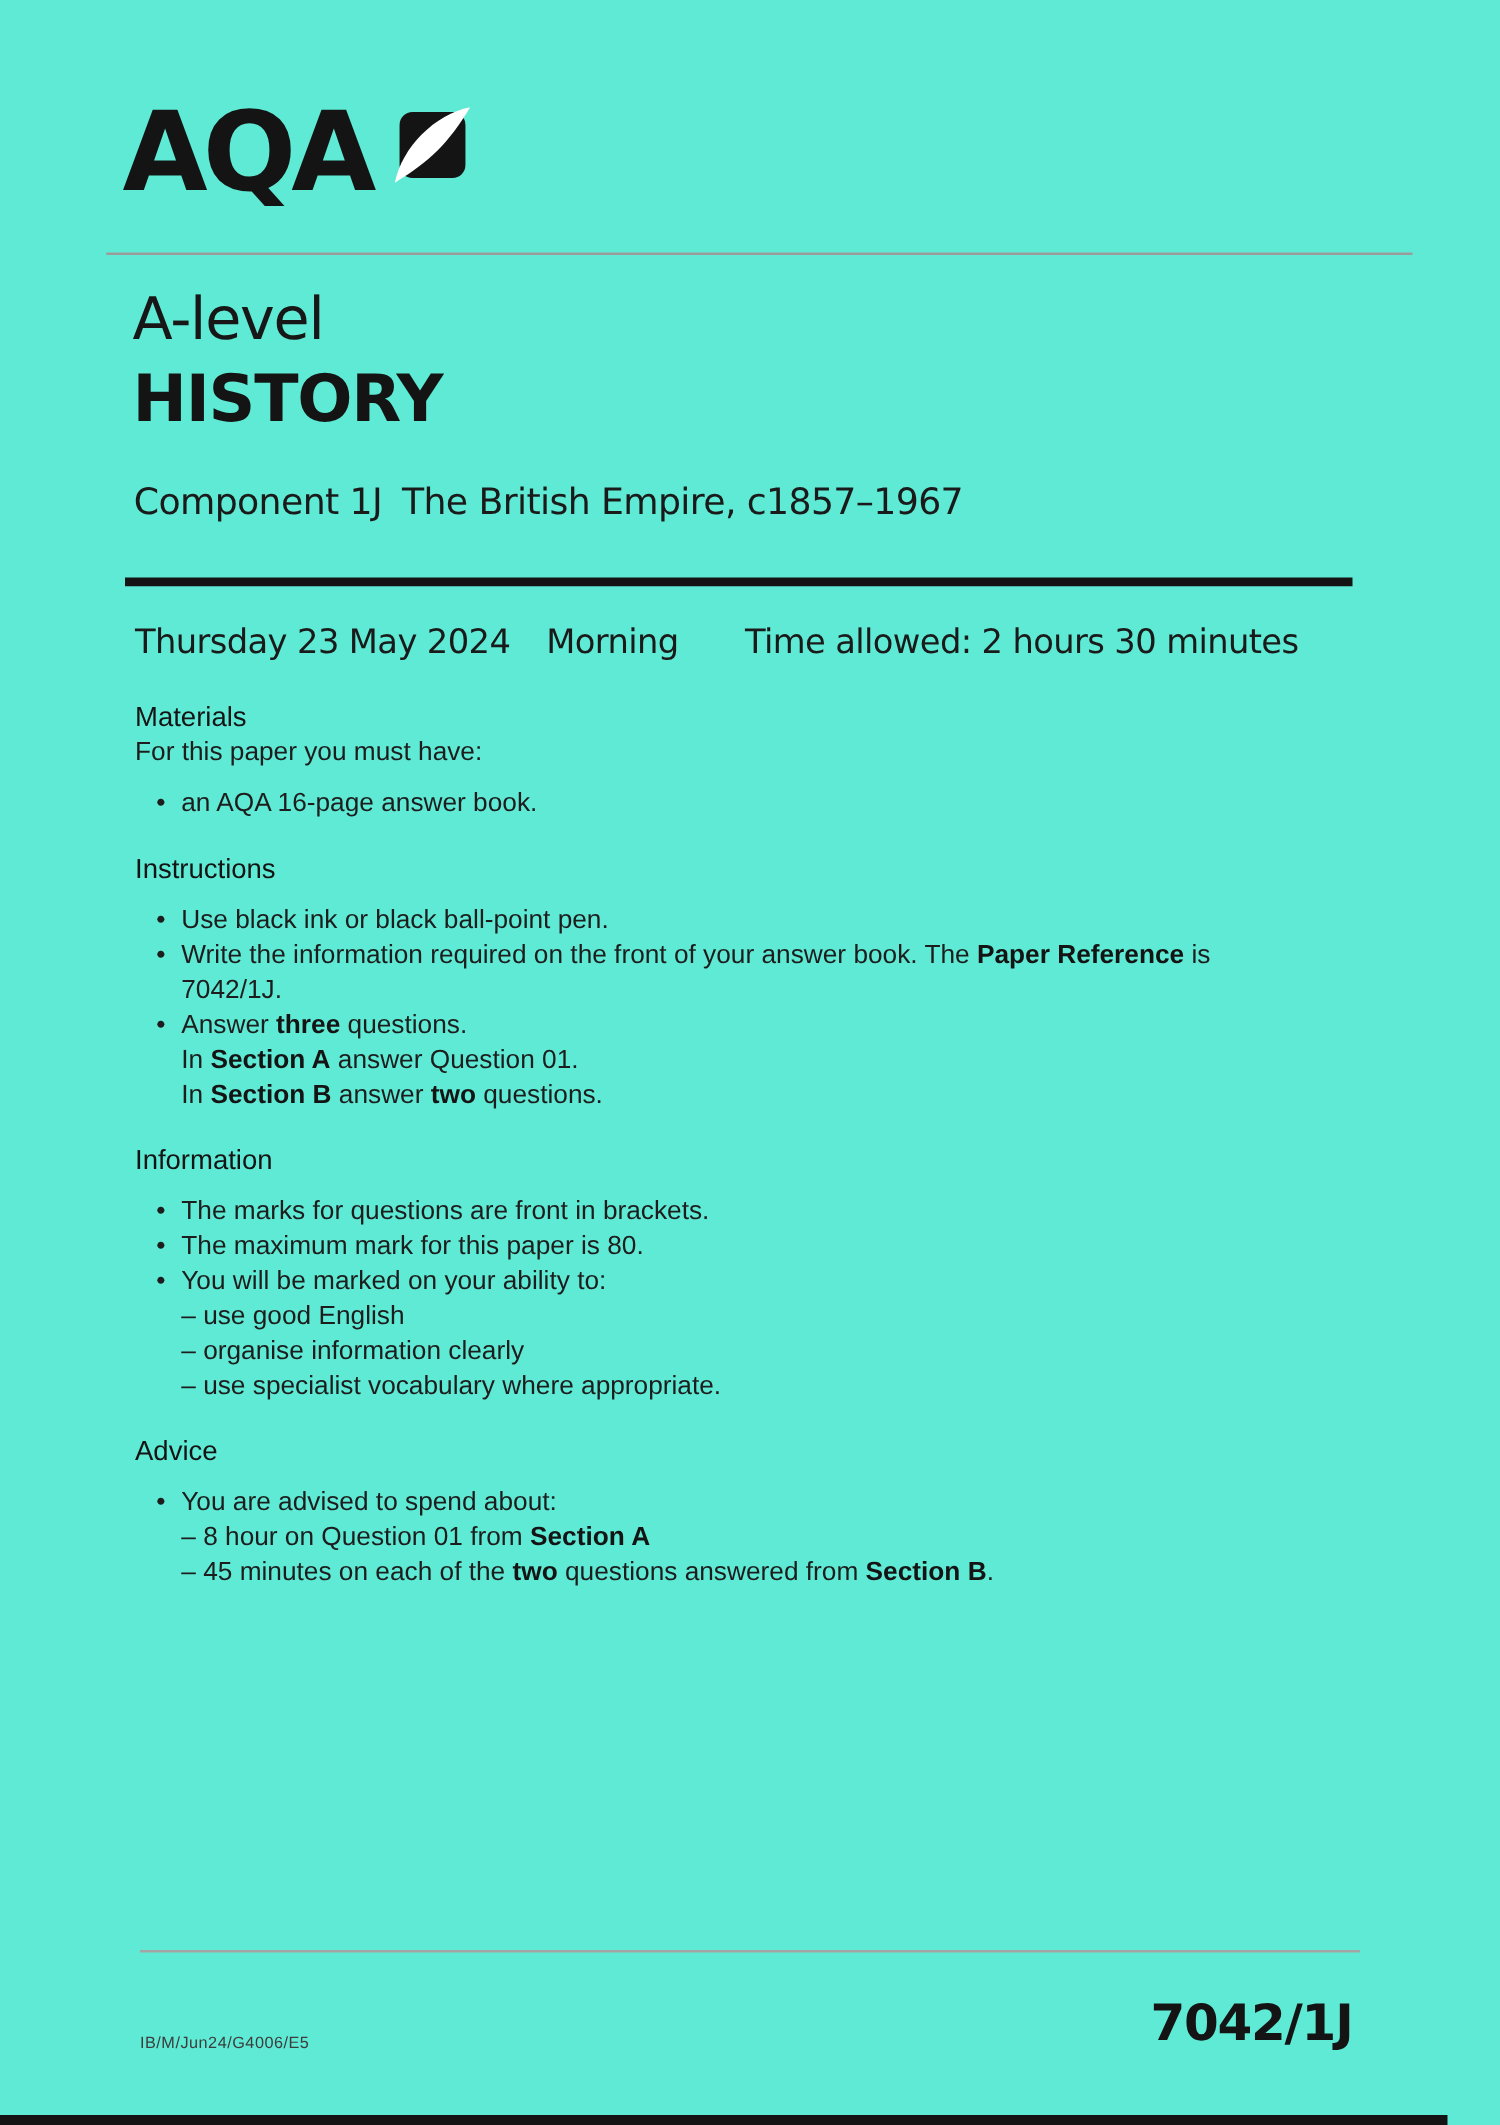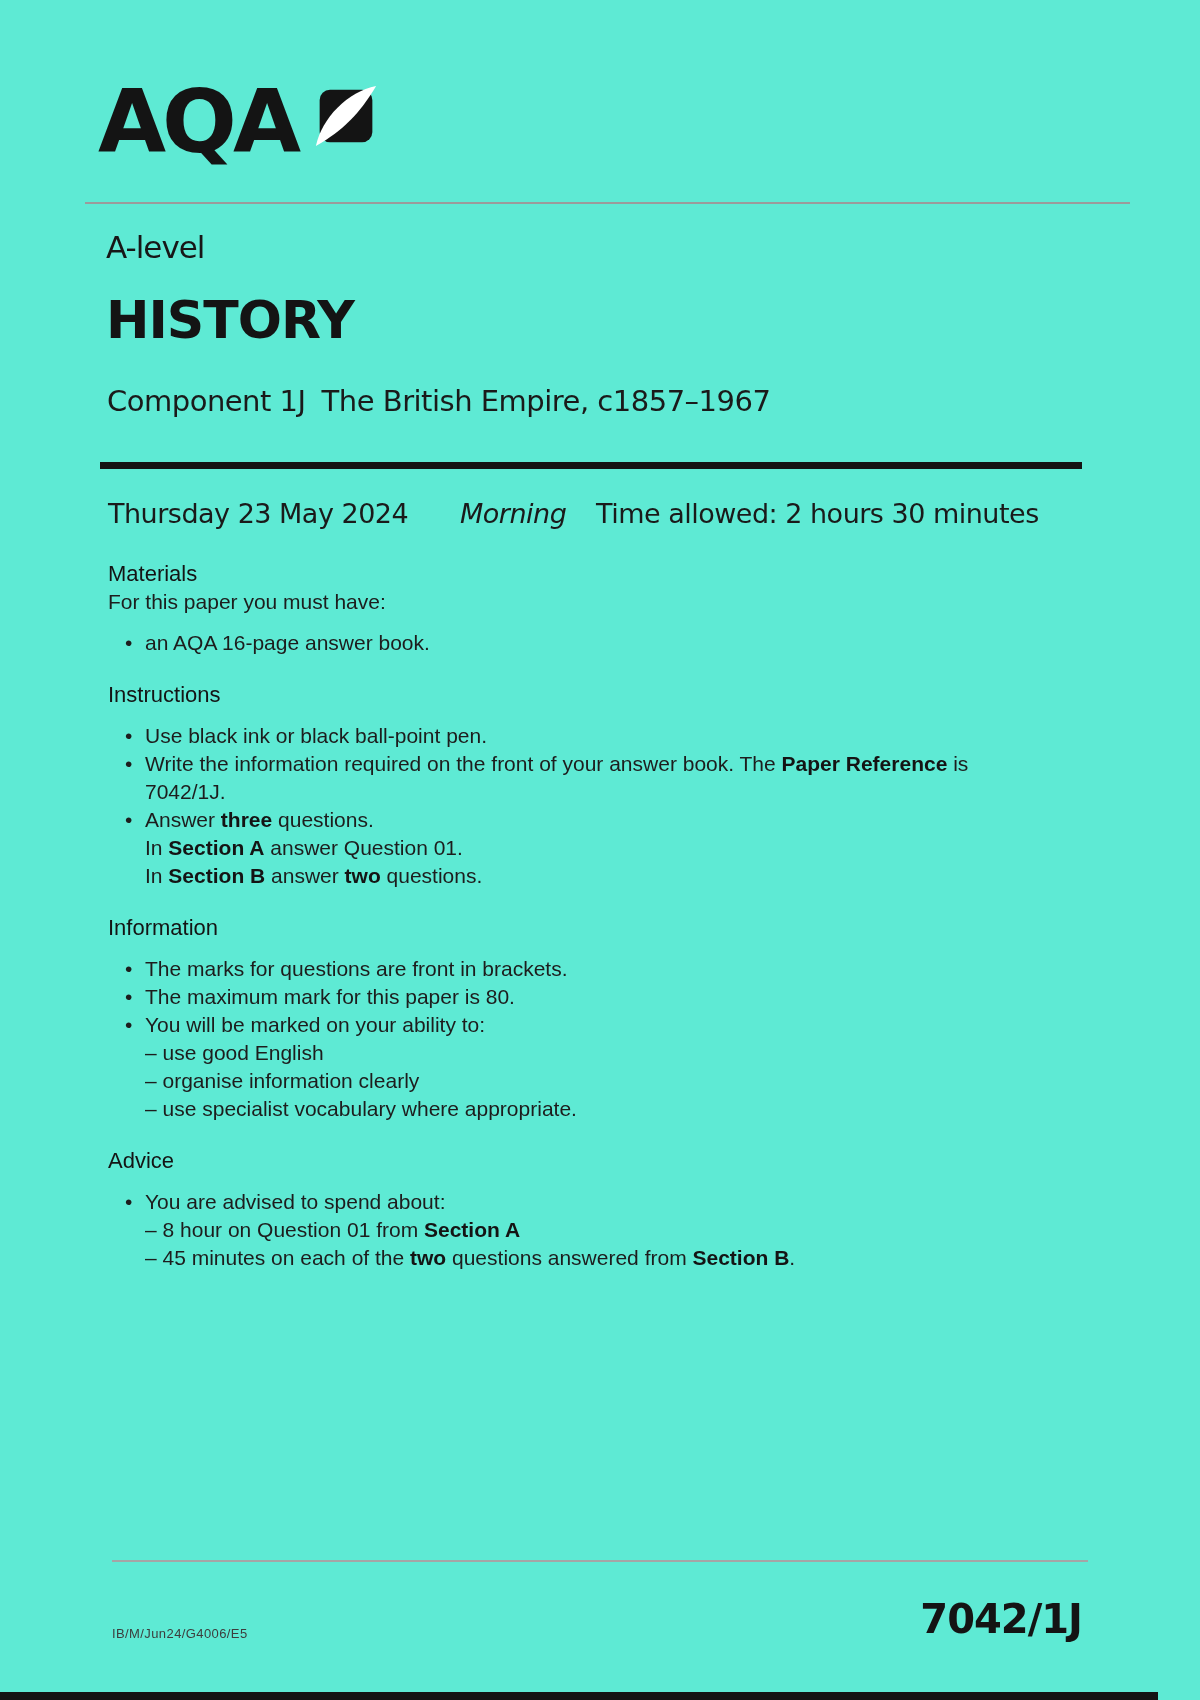--- a/index.html
+++ b/index.html
@@ -20,42 +20,42 @@
   }
   .brand-icon{position:absolute;left:314px;top:84px;width:64px;height:64px;}
   .rule-thin-top{
     position:absolute;left:85px;top:202px;width:1045px;height:2px;
     background:#9b9b9b;
   }
   
   .qualification{
     position:absolute;left:106px;top:230px;
     font-family:"DejaVu Sans", sans-serif;
-    font-size:31px;line-height:1.1;color:#171717;letter-spacing:-1px;
+    font-size:47px;line-height:1.1;color:#171717;letter-spacing:-1px;
   }
   .subject{
     position:absolute;left:106px;top:292px;
     font-family:"DejaVu Sans", sans-serif;
     font-weight:bold;font-size:52px;line-height:1.1;color:#141414;letter-spacing:-1px;
   }
   .component{
     position:absolute;left:107px;top:384px;
     font-family:"DejaVu Sans", sans-serif;
     font-size:29px;color:#1a1a1a;letter-spacing:-0.5px;
   }
   .component .gap{display:inline-block;width:16px;}
   .rule-thick{
     position:absolute;left:100px;top:462px;width:982px;height:7px;
     background:#141414;
   }
   
   .exam-info{position:absolute;top:498px;left:0;width:1200px;height:36px;
     font-family:"DejaVu Sans", sans-serif;font-size:27px;color:#1a1a1a;letter-spacing:-0.5px;}
   .exam-date{position:absolute;left:108px;}
-  .exam-session{position:absolute;left:460px;font-style:italic;}
+  .exam-session{position:absolute;left:437px;}
   .exam-time{position:absolute;left:596px;}
   
   .content{
     position:absolute;left:108px;top:560px;width:916px;
     font-size:21px;line-height:28px;color:#1d1d1d;
   }
   .content section{margin:0 0 24px 0;}
   .content h3{
     margin:0;font-size:22px;line-height:28px;font-weight:normal;color:#141414;
   }

